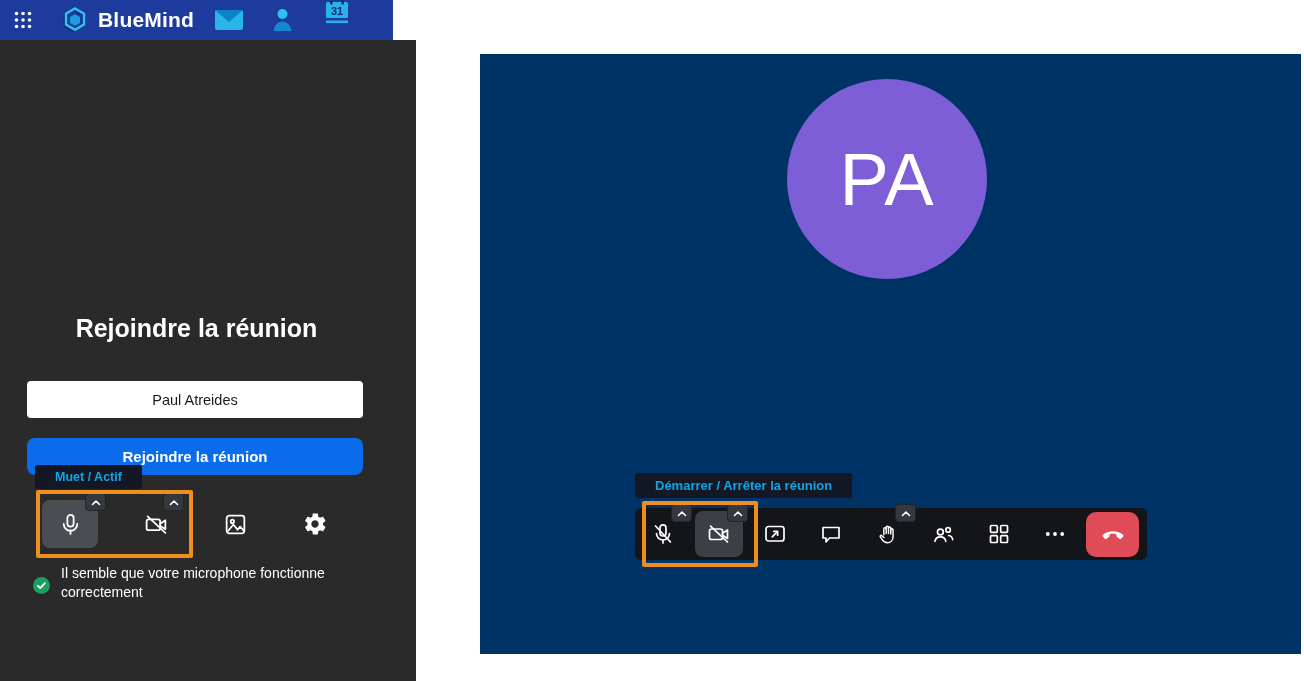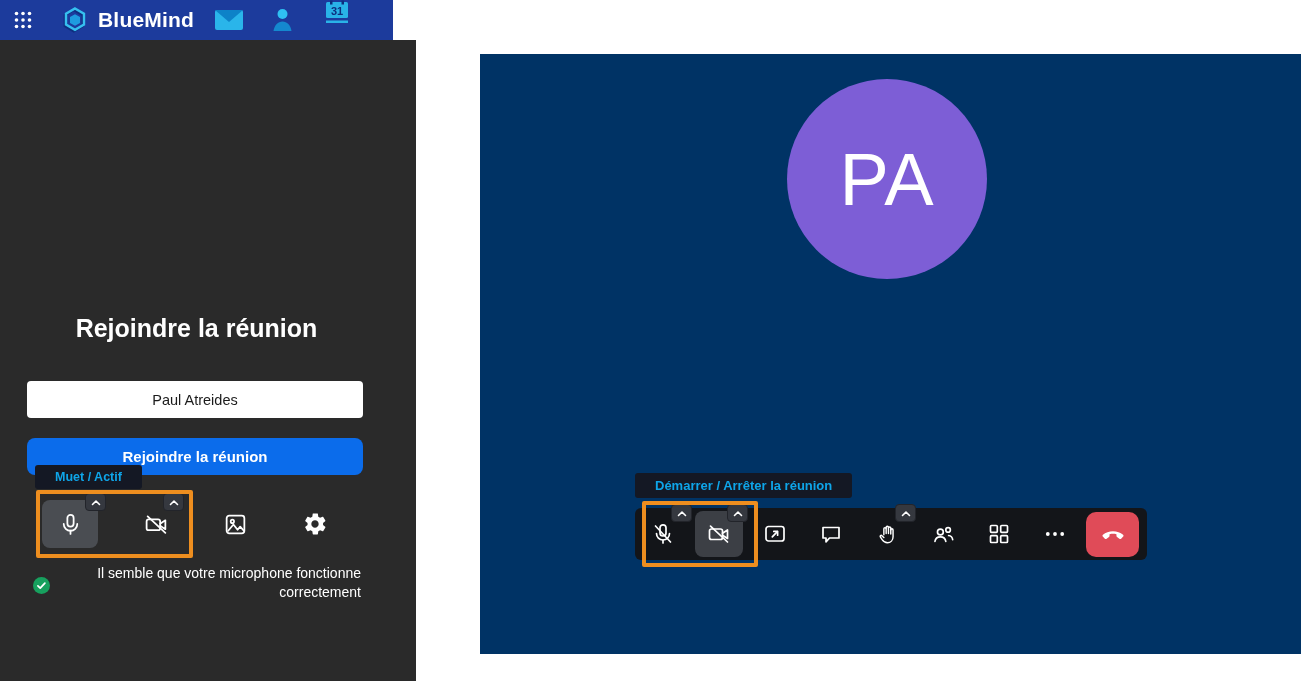--- a/index.html
+++ b/index.html
@@ -39,21 +39,21 @@
   .pbtn-mic{left:42px;width:56px;background:var(--mic-selected-gray);border-radius:8px;}
   .pbtn-cam{left:132px;}
   .pbtn-img{left:211px;}
   .pbtn-gear{left:291px;}
   .badge{position:absolute;width:19px;height:16px;background:#35383f;border:1px solid #22242a;
     border-radius:4px;display:flex;align-items:center;justify-content:center;cursor:pointer;z-index:4;}
   .pbadge-mic{left:85px;top:453px;}
   .pbadge-cam{left:163px;top:453px;}
   .status-row{position:absolute;left:0;top:524px;width:393px;}
   .status-check{position:absolute;left:33px;top:13px;width:17px;height:17px;}
-  .status-text{position:absolute;left:61px;top:0;width:300px;text-align:right;color:#fff;
+  .status-text{position:absolute;left:61px;top:0;width:300px;text-align:left;color:#fff;
     font-size:14px;line-height:19px;}
 
   
   .video{position:absolute;left:480px;top:54px;width:821px;height:600px;background:var(--video-bg);}
   .avatar{position:absolute;left:307px;top:25px;width:200px;height:200px;border-radius:50%;
     background:var(--avatar-purple);display:flex;align-items:center;justify-content:center;
     color:#fff;font-size:74px;font-weight:200;letter-spacing:1px;}
   .mtoolbar{position:absolute;left:155px;top:454px;width:512px;height:52px;background:var(--toolbar-bg);
     border-radius:6px;display:flex;align-items:center;padding:0;box-sizing:border-box;}
   .vslot{width:56px;height:52px;position:relative;display:flex;align-items:center;justify-content:center;cursor:pointer;}

